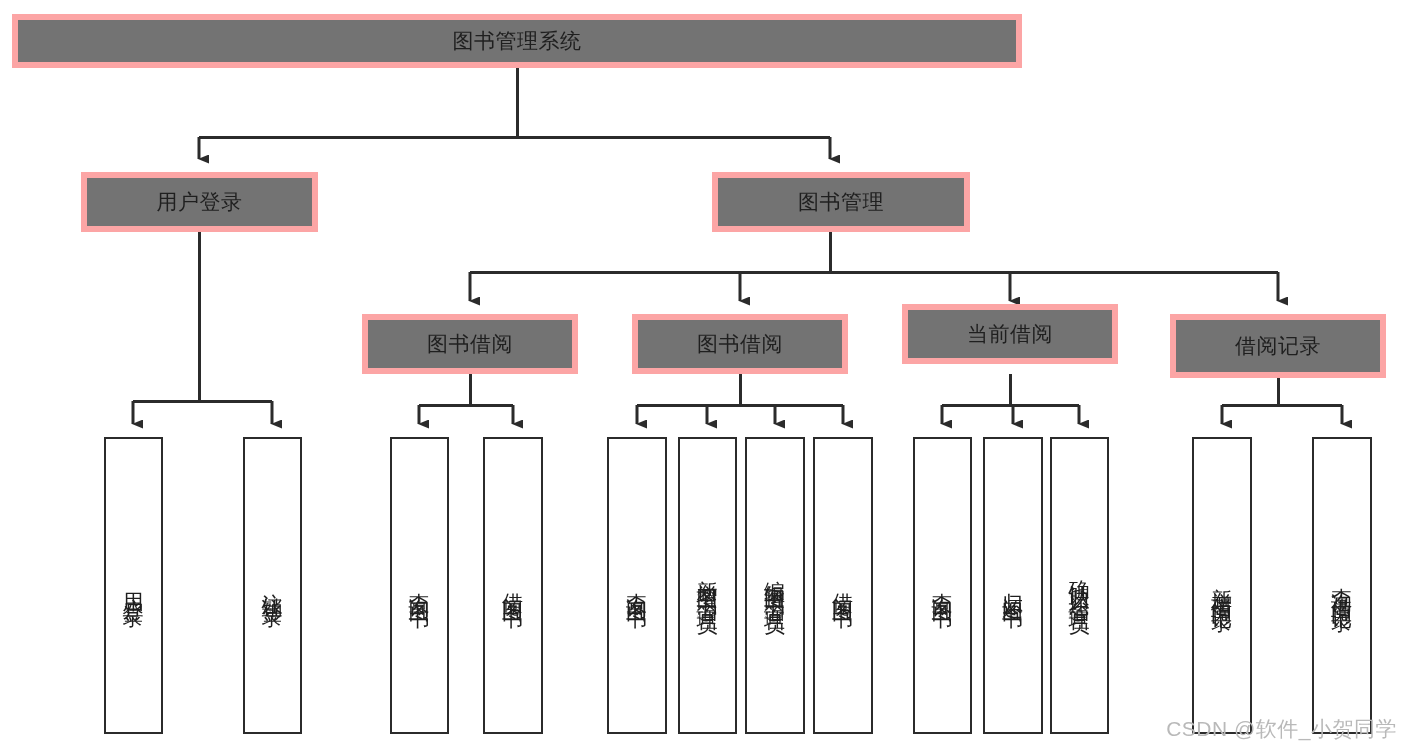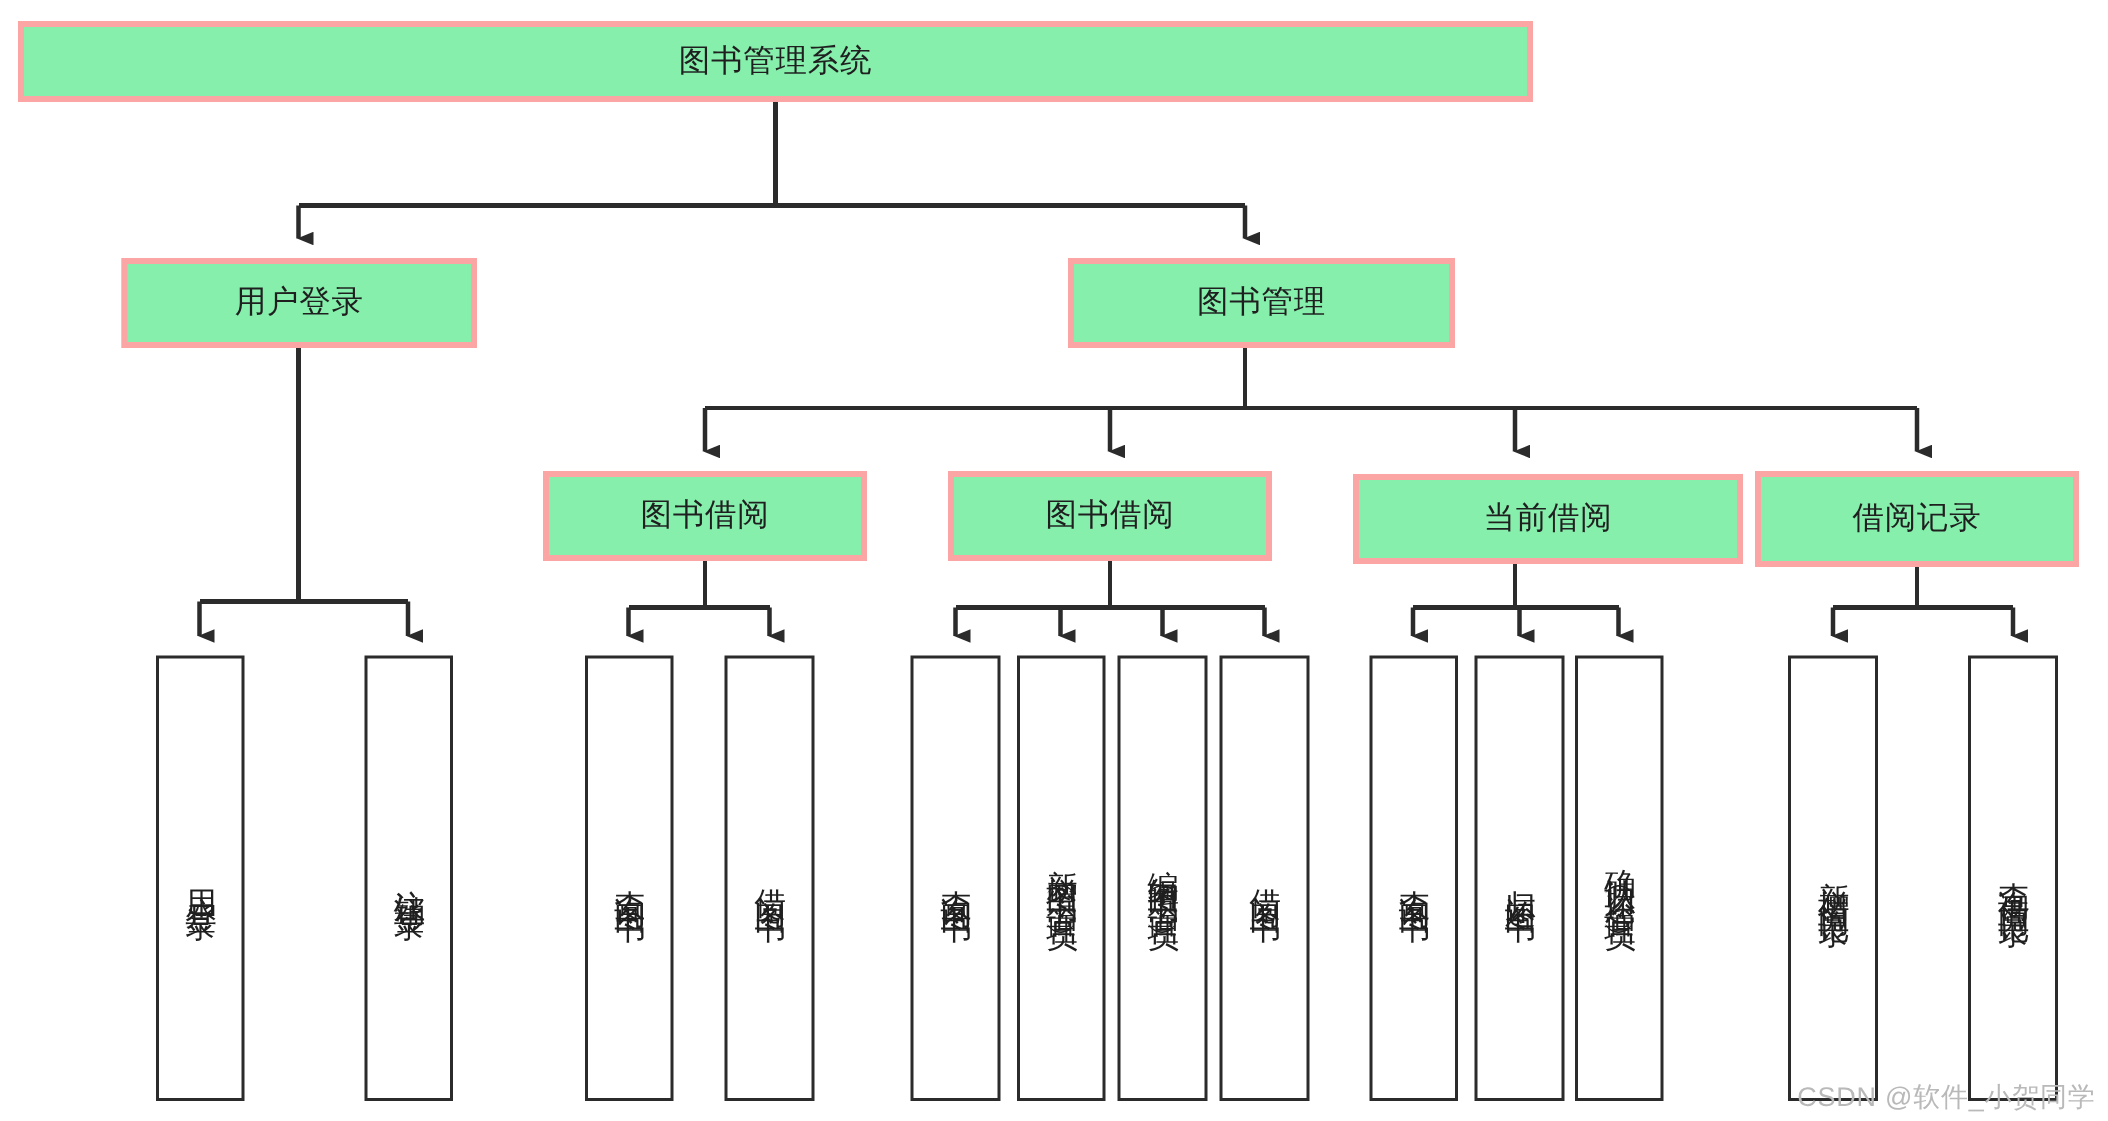--- a/index.html
+++ b/index.html
@@ -22,22 +22,22 @@
   svg.diagram-canvas {
     position: absolute;
     left: 0;
     top: 0;
     width: 1405px;
     height: 747px;
   }
   .node-box {
     position: absolute;
     box-sizing: border-box;
-    border: 4px solid #fca5a5;
-    background: #86efac;
+    border: 6px solid #fca5a5;
+    background: #737373;
     display: flex;
     align-items: center;
     justify-content: center;
     color: #1a1a1a;
   }
   .node-label {
     font-size: 21px;
     line-height: 1.1;
     letter-spacing: 0.5px;
     white-space: nowrap;
@@ -59,21 +59,21 @@
     font-size: 21px;
     letter-spacing: 5px;
     line-height: 1;
     color: #1f1f1f;
     white-space: nowrap;
   }
   .watermark {
     position: absolute;
     right: 8px;
     bottom: 4px;
-    font-size: 18px;
+    font-size: 21px;
     color: #b9b9b9;
     letter-spacing: 0.5px;
     white-space: nowrap;
     pointer-events: none;
   }
 </style>
 </head>
 <body>
 
 <div id="diagram-root">
@@ -131,21 +131,21 @@
   <div class="node-box" id="box-book-management" style="left: 712px; top: 172px; width: 258px; height: 60px;">
     <span class="node-label">图书管理</span>
   </div>
 
   <div class="node-box" id="box-new-book-recommend" style="left: 362px; top: 314px; width: 216px; height: 60px;">
     <span class="node-label">图书借阅</span>
   </div>
   <div class="node-box" id="box-book-borrow" style="left: 632px; top: 314px; width: 216px; height: 60px;">
     <span class="node-label">图书借阅</span>
   </div>
-  <div class="node-box" id="box-current-borrow" style="left: 902px; top: 316px; width: 260px; height: 60px; text-align: center;">
+  <div class="node-box" id="box-current-borrow" style="left: 902px; top: 304px; width: 216px; height: 60px; text-align: center;">
     <span class="node-label">当前借阅</span>
   </div>
   <div class="node-box" id="box-borrow-record" style="left: 1170px; top: 314px; width: 216px; height: 64px;">
     <span class="node-label">借阅记录</span>
   </div>
 
   <div class="leaf-box" id="leaf-user-login-do" style="left: 104px; top: 437px; width: 59px; height: 297px;">
     <span class="leaf-label">用户登录</span>
   </div>
   <div class="leaf-box" id="leaf-user-logout" style="left: 243px; top: 437px; width: 59px; height: 297px;">

